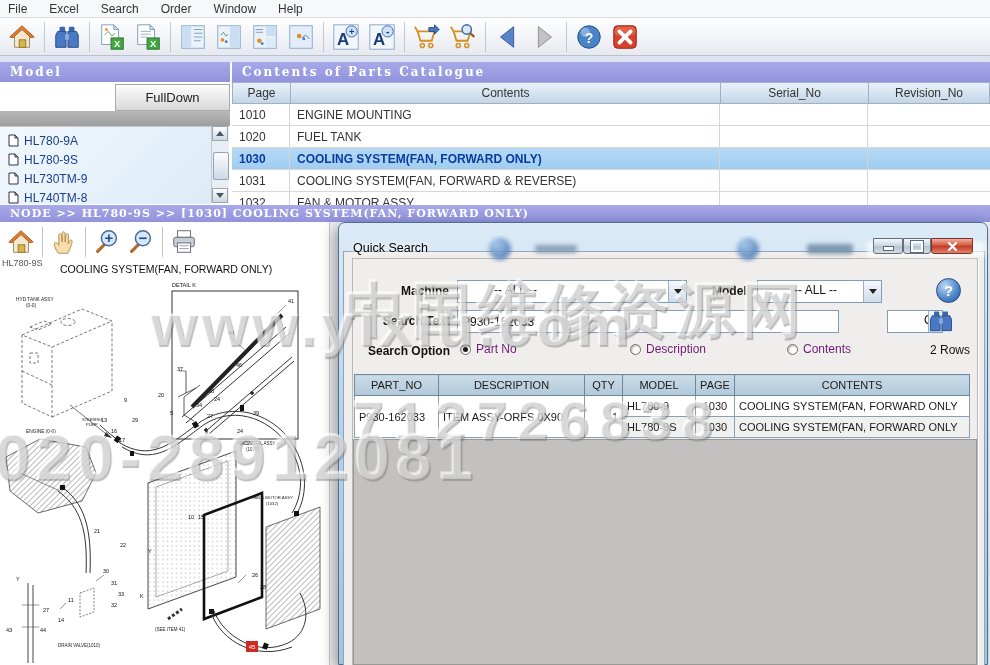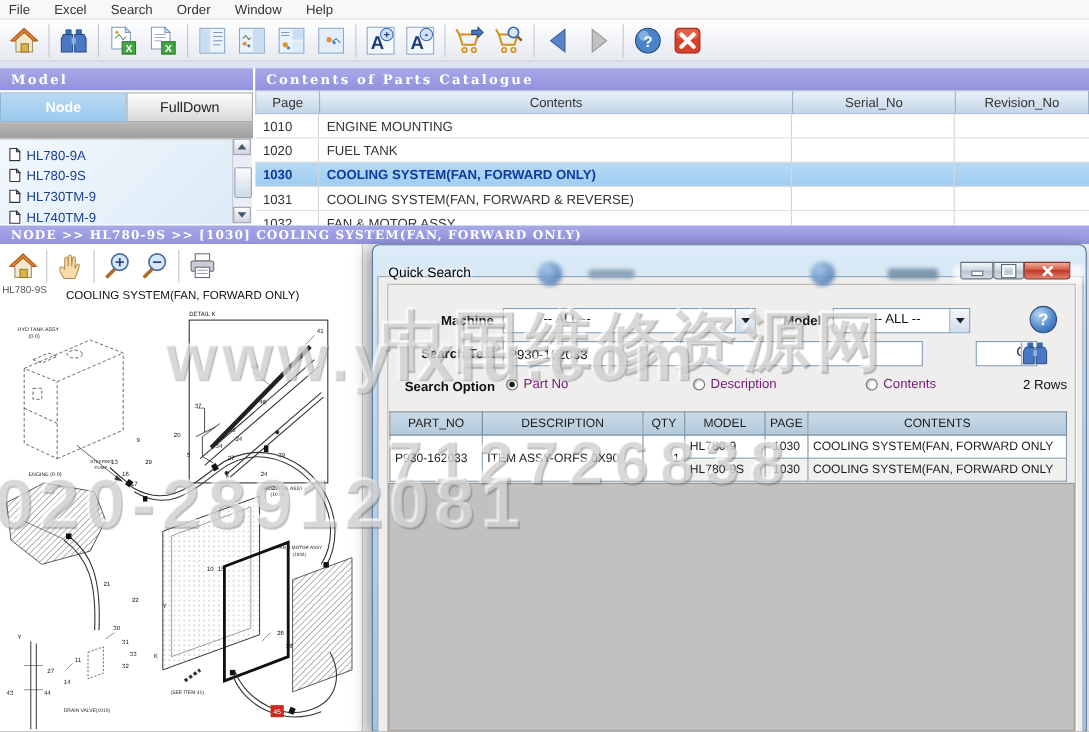--- a/index.html
+++ b/index.html
@@ -250,23 +250,20 @@
   </div>
   <div class="abs strip"></div>
 
   <div class="abs phead" style="left:0;top:62px;width:230px;">
     <span>Model</span>
   </div>
   <div class="abs phead" style="left:232px;top:62px;width:758px;">
     <span>Contents of Parts Catalogue</span>
   </div>
 
-  <div class="abs tab active" style="left:0;top:84px;width:115px;">
-    <span>Node</span>
-  </div>
   <div class="abs tab idle" style="left:115px;top:84px;width:115px;">
     <span>FullDown</span>
   </div>
   <div class="abs graybar" style="left:0;top:111px;width:230px;height:15px;"></div>
   <div class="abs tree" style="left:0;top:126px;width:211px;height:77px;">
     <div class="titem" style="margin-top:4px;">
       <svg width="11" height="13" viewBox="0 0 11 13">
           <path d="M1 1 h6 l3 3 v8 h-9 z" fill="#fff" stroke="#334"></path>
           <path d="M7 1 l3 3 h-3 z" fill="#cdd8e2" stroke="#334"></path>
         </svg>
@@ -284,21 +281,21 @@
           <path d="M1 1 h6 l3 3 v8 h-9 z" fill="#fff" stroke="#334"></path>
           <path d="M7 1 l3 3 h-3 z" fill="#cdd8e2" stroke="#334"></path>
         </svg>
       <span>HL730TM-9</span>
     </div>
     <div class="titem">
       <svg width="11" height="13" viewBox="0 0 11 13">
           <path d="M1 1 h6 l3 3 v8 h-9 z" fill="#fff" stroke="#334"></path>
           <path d="M7 1 l3 3 h-3 z" fill="#cdd8e2" stroke="#334"></path>
         </svg>
-      <span>HL740TM-9</span>
+      <span>HL740TM-8</span>
     </div>
   </div>
   <div class="abs scroll" style="left:211px;top:126px;width:17px;height:77px;">
     <div class="sbtn" style="position:absolute;left:0;top:0;">
         <div class="sarr" style="border-bottom:5px solid #44566e;"></div>
       </div>
     <div class="sthumb" style="top:26px;height:26px;"></div>
     <div class="sbtn" style="position:absolute;left:0;bottom:0;">
         <div class="sarr" style="border-top:5px solid #44566e;"></div>
       </div>

